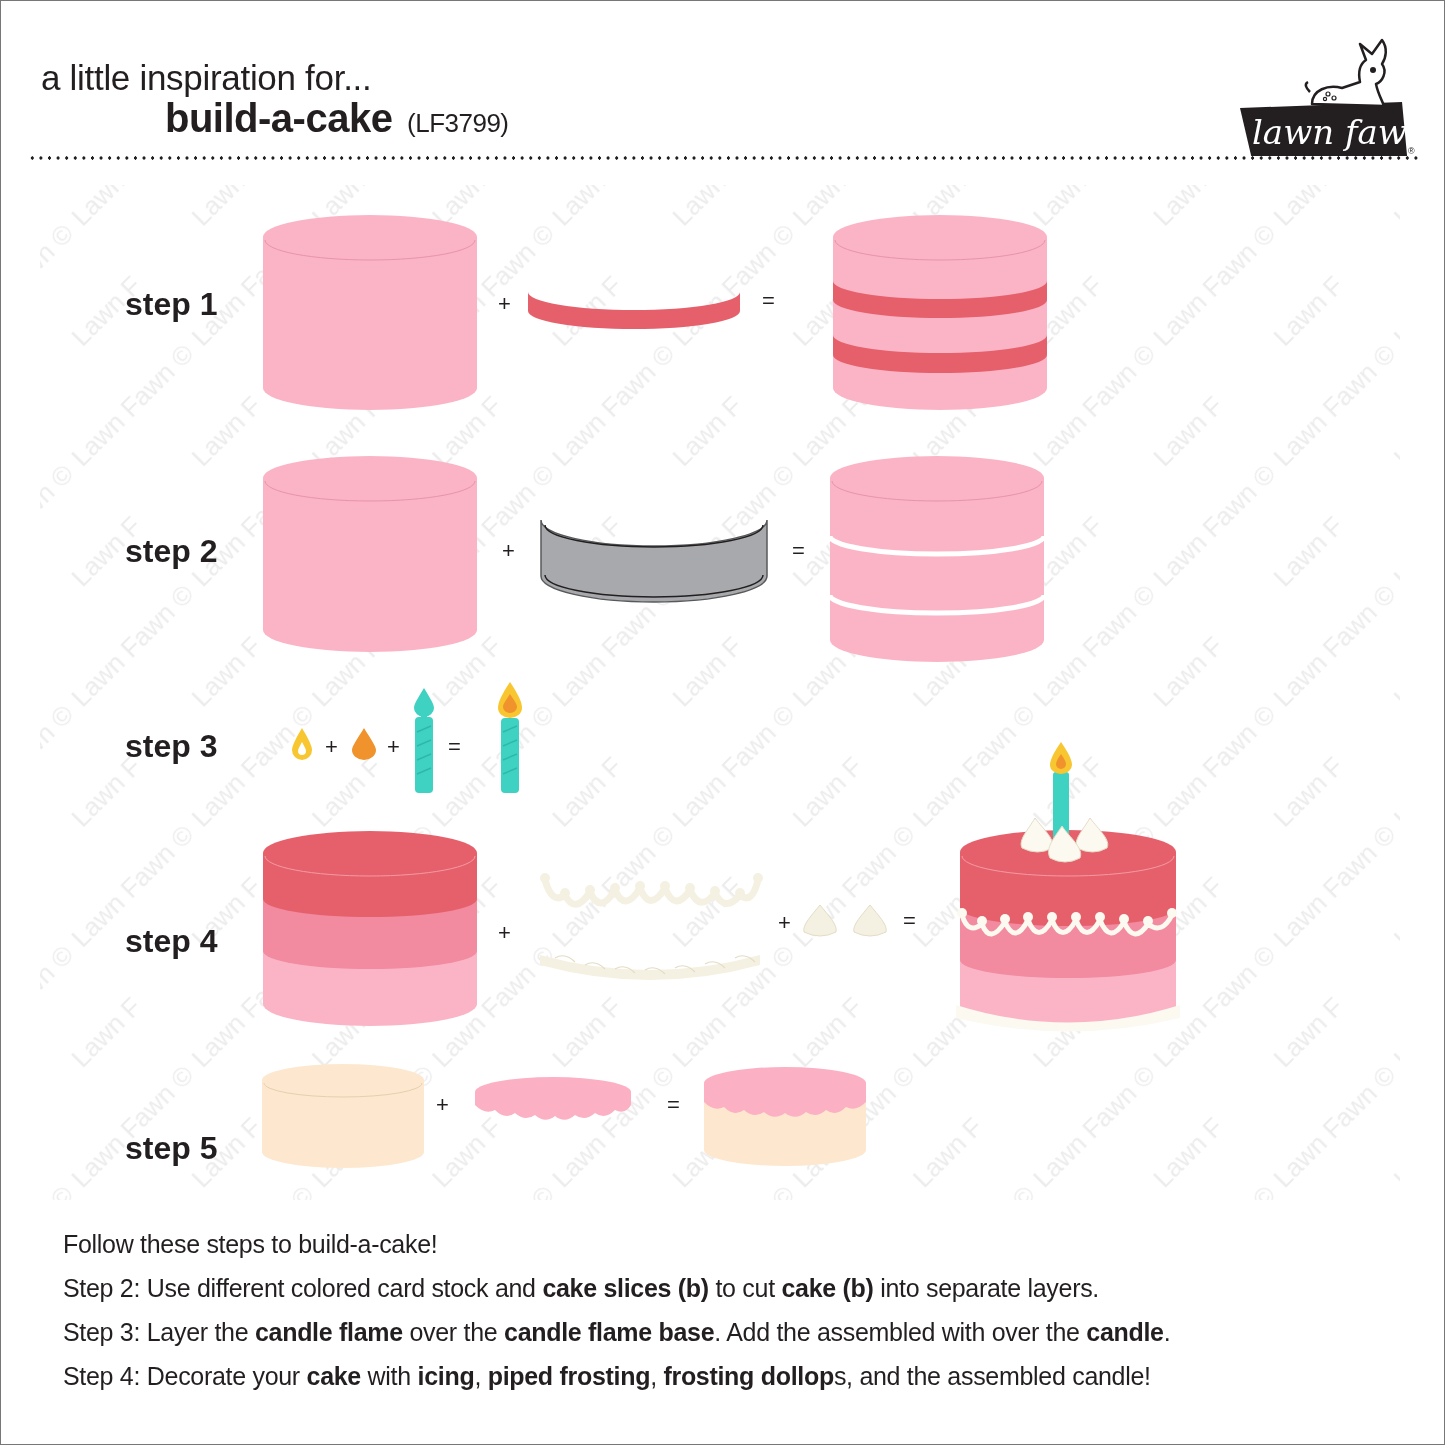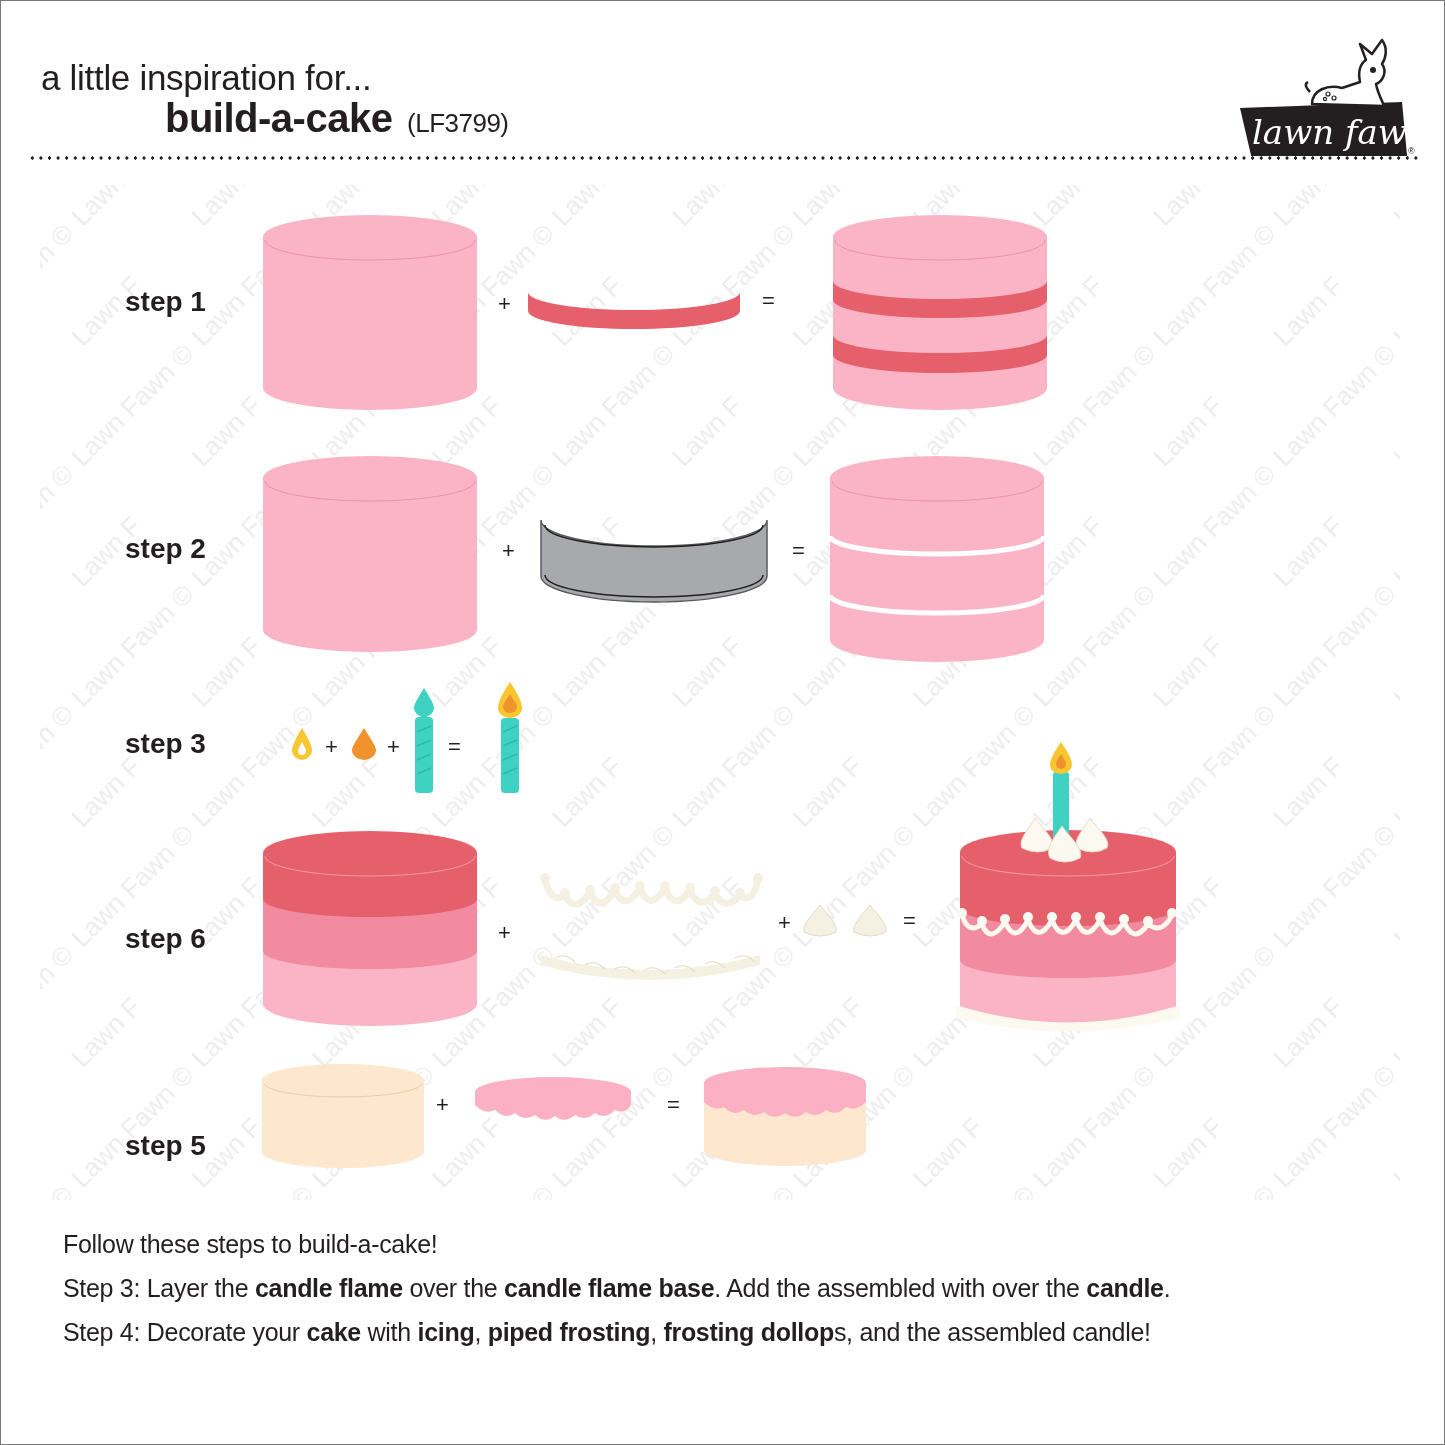--- a/index.html
+++ b/index.html
@@ -10,21 +10,21 @@
   .frame { position: absolute; left: 0; top: 0; width: 1443px; height: 1443px; border: 1px solid #777; box-sizing: content-box; }
   .subtitle { position: absolute; left: 41px; top: 58px; font-size: 35px; font-weight: normal; letter-spacing: -0.3px; }
   .title { position: absolute; left: 165px; top: 96px; font-size: 40px; font-weight: bold; letter-spacing: -0.5px; }
   .title .code { font-size: 26px; font-weight: normal; margin-left: 4px; }
   .dots { position: absolute; left: 28px; top: 156px; width: 1392px; height: 4px;
     background-image: radial-gradient(circle, #231f20 1.6px, transparent 1.8px);
     background-size: 8.6px 4px; background-repeat: repeat-x; }
   .logo { position: absolute; left: 1232px; top: 26px; width: 190px; height: 130px; }
   .watermark { position: absolute; left: 40px; top: 185px; width: 1360px; height: 1015px; overflow: hidden; pointer-events: none; }
   .watermark svg { width: 100%; height: 100%; }
-  .step-label { position: absolute; left: 125px; font-size: 28px; font-weight: bold; }
+  .step-label { position: absolute; left: 125px; font-size: 32px; font-weight: bold; }
   .art { position: absolute; left: 0; top: 0; width: 1445px; height: 1445px; }
   .op { font-family: "Liberation Sans", sans-serif; font-size: 22px; fill: #231f20; }
   .instructions { position: absolute; left: 63px; top: 1218px; font-size: 25px; line-height: 36px; letter-spacing: -0.3px; }
   .instructions div { white-space: nowrap; margin-top: 8px; }
   .instructions b { font-weight: bold; }
 </style>
 </head>
 <body>
 
 <div class="frame"></div>
@@ -58,21 +58,21 @@
         <text x="85" y="145" font-family="Liberation Sans, sans-serif" font-size="26" fill="#ececec">Lawn Fawn ©</text>
       </pattern>
     </defs>
     <rect width="1360" height="1015" fill="url(#wm)"></rect>
   </svg>
 </div>
 
 <div class="step-label" style="top:286px">step 1</div>
 <div class="step-label" style="top:533px">step 2</div>
 <div class="step-label" style="top:728px">step 3</div>
-<div class="step-label" style="top:923px">step 6</div>
+<div class="step-label" style="top:923px">step 4</div>
 <div class="step-label" style="top:1130px">step 5</div>
 
 <svg class="art" viewBox="0 0 1445 1445">
 
   <g>
     <path d="M263,237 L263,388 A107,22 0 0 0 477,388 L477,237 Z" fill="#fbb4c6"></path>
     <ellipse cx="370" cy="237" rx="107" ry="22" fill="#fbb4c6"></ellipse>
     <path d="M265,240 A105,20 0 0 0 475,240" fill="none" stroke="#e894a8" stroke-width="1"></path>
   </g>
   <text class="op" x="498" y="311">+</text>
@@ -225,15 +225,16 @@
   <text class="op" x="667" y="1112">=</text>
   <g>
     <path d="M704,1083 L704,1150 A81,16 0 0 0 866,1150 L866,1083 Z" fill="#fde8cf"></path>
     <ellipse cx="785" cy="1083" rx="81" ry="16" fill="#fbb0c3"></ellipse>
     <path d="M704,1083 L704,1102 Q714,1112 724,1107 Q734,1117 744,1110 Q754,1119 764,1112 Q774,1121 785,1113 Q796,1121 806,1112 Q816,1119 826,1110 Q836,1117 846,1107 Q856,1112 866,1102 L866,1083 Z" fill="#fbb0c3"></path>
   </g>
 </svg>
 
 <div class="instructions">
   <div>Follow these steps to build-a-cake!</div>
+  <div class="inst-line"><span>Step 2: Use different colored card stock and </span><b>cake slices (b)</b><span> to cut </span><b>cake (b)</b><span> into separate layers.</span></div>
   <div class="inst-line"><span>Step 3: Layer the </span><b>candle flame</b><span> over the </span><b>candle flame base</b><span>. Add the assembled with over the </span><b>candle</b><span>.</span></div>
   <div class="inst-line"><span>Step 4: Decorate your </span><b>cake</b><span> with </span><b>icing</b><span>, </span><b>piped frosting</b><span>, </span><b>frosting dollop</b><span>s, and the assembled candle!</span></div>
 </div>
 
 </body></html>

